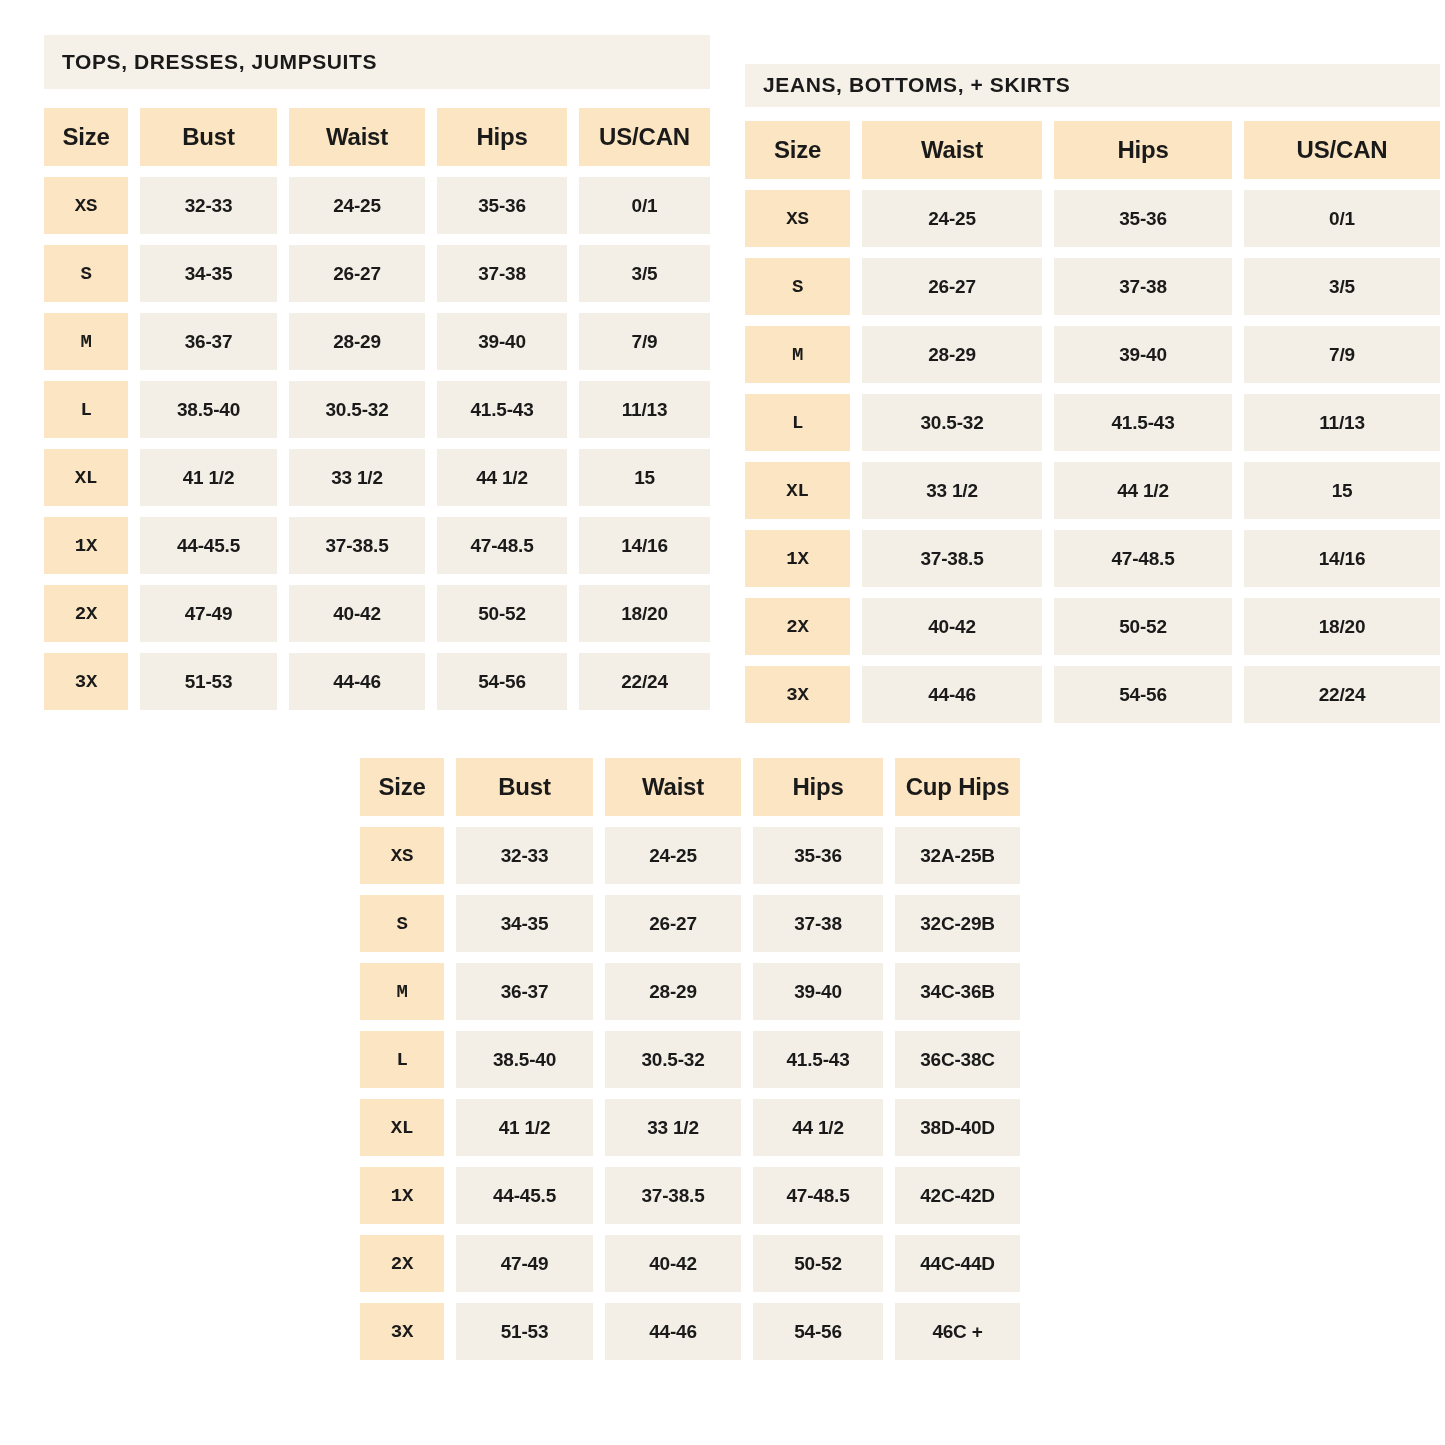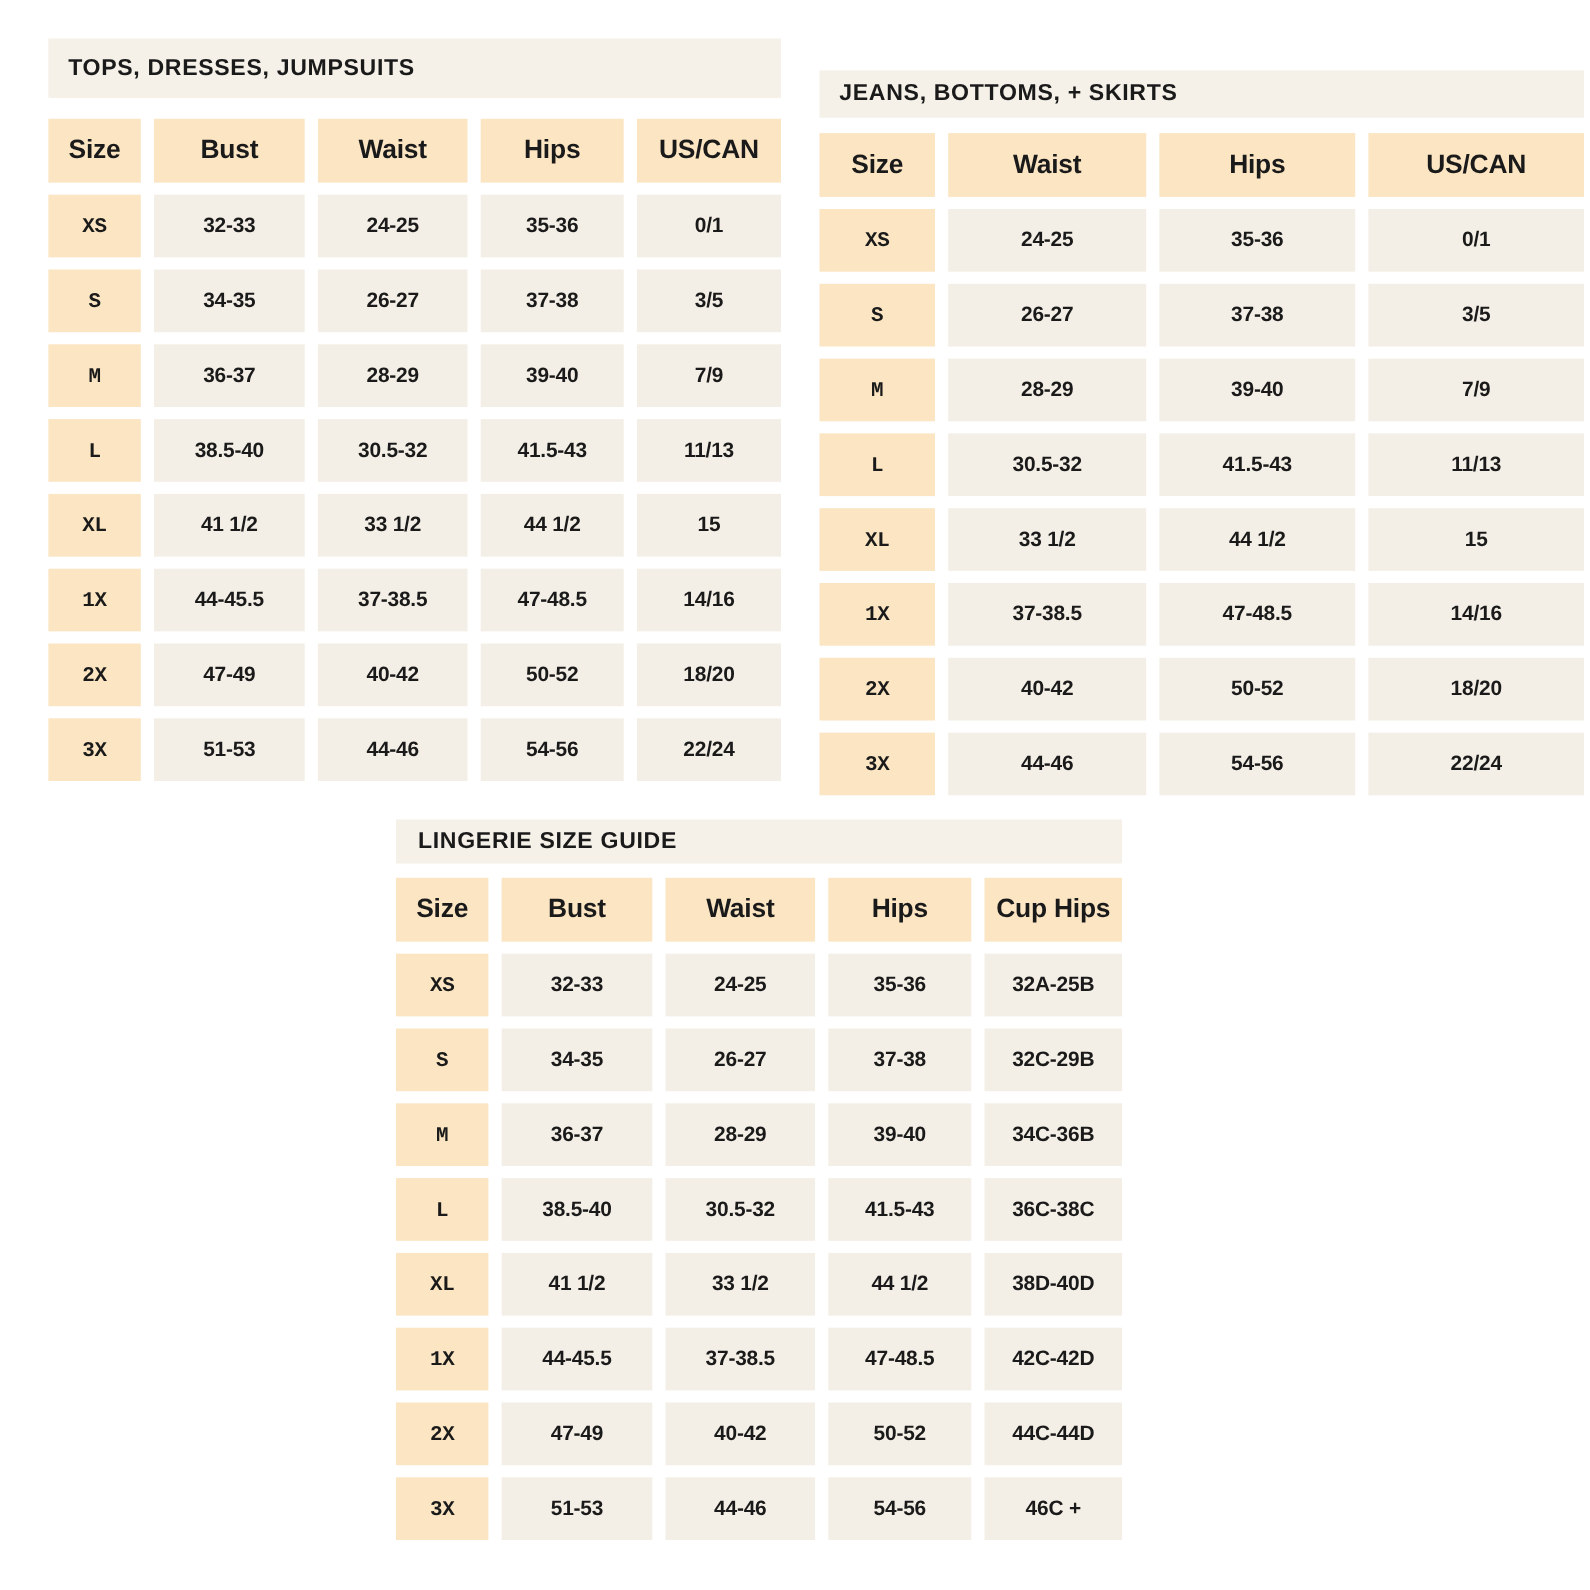--- a/index.html
+++ b/index.html
@@ -148,23 +148,20 @@
       <div class="cell val">50-52</div>
       <div class="cell val">18/20</div>
       <div class="cell key">3X</div>
       <div class="cell val">44-46</div>
       <div class="cell val">54-56</div>
       <div class="cell val">22/24</div>
     </div>
 </section>
 
 <section class="t2">
-  <div class="titlebar">
-    <h2 class="title">LINGERIE SIZE GUIDE</h2>
-  </div>
   <div class="grid">
       <div class="cell hdr">Size</div>
       <div class="cell hdr">Bust</div>
       <div class="cell hdr">Waist</div>
       <div class="cell hdr">Hips</div>
       <div class="cell hdr">Cup Hips</div>
       <div class="cell key">XS</div>
       <div class="cell val">32-33</div>
       <div class="cell val">24-25</div>
       <div class="cell val">35-36</div>

